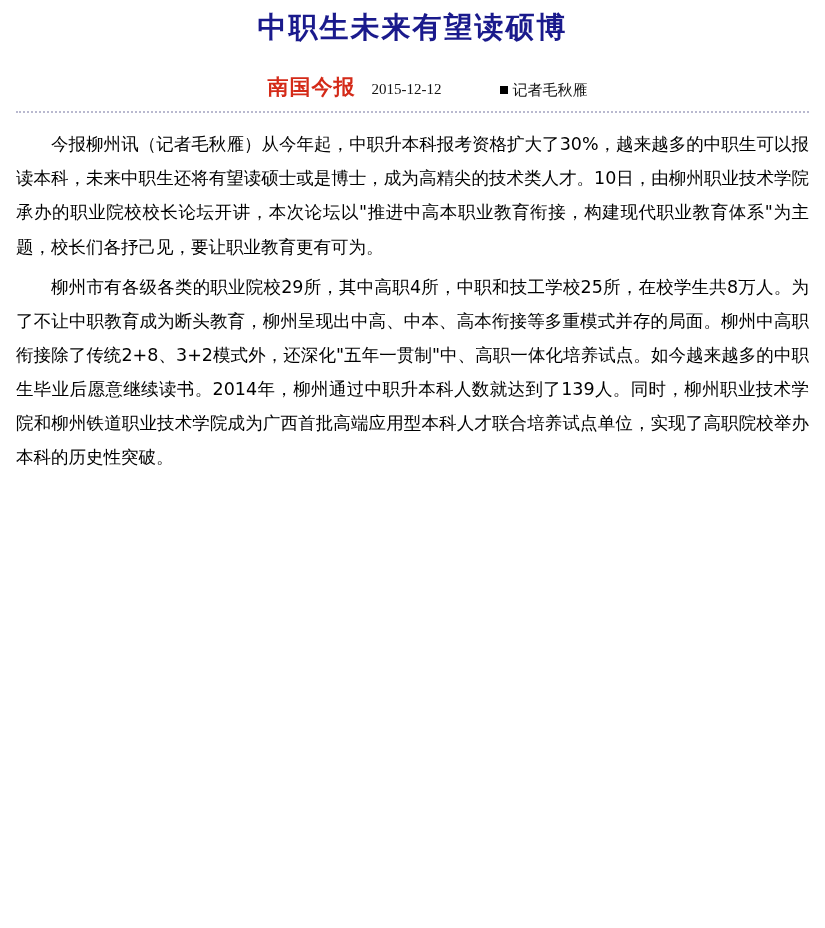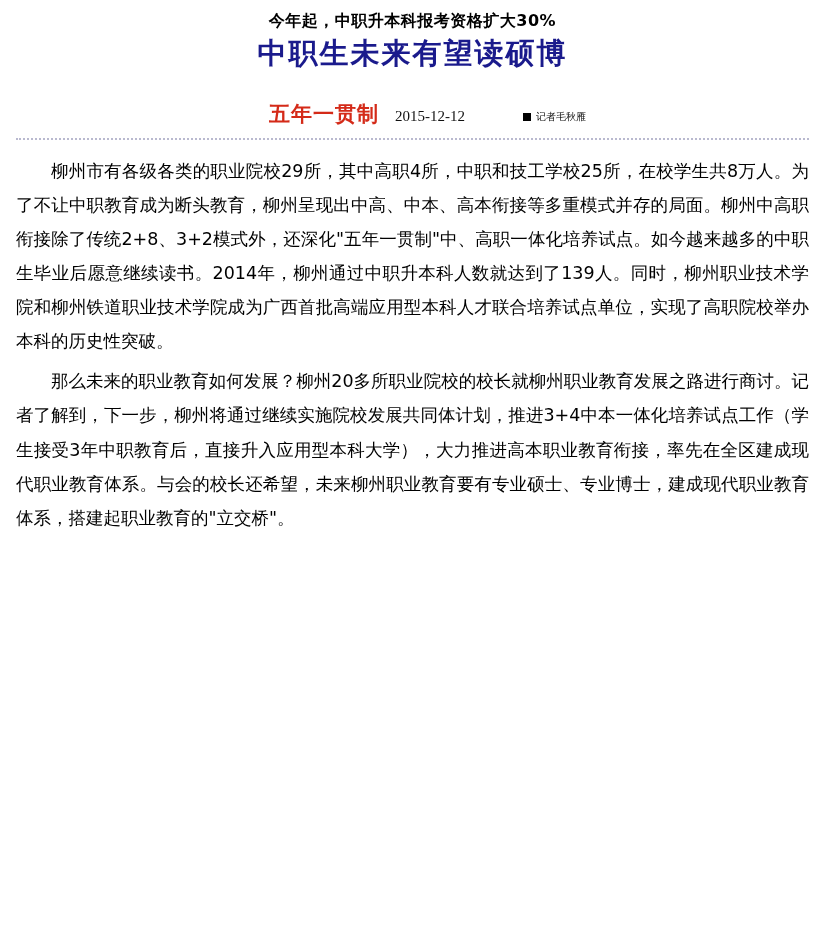--- a/index.html
+++ b/index.html
@@ -54,21 +54,21 @@
     font-family: "DejaVu Serif", serif;
     letter-spacing: 1px;
   }
   .pub-date {
     font-size: 15px;
     color: #111111;
     margin-left: 16px;
     font-family: "Liberation Serif", serif;
   }
   .reporter {
-    font-size: 10px;
+    font-size: 15px;
     color: #111111;
     margin-left: 58px;
     display: flex;
     align-items: center;
   }
   .reporter .sq {
     display: inline-block;
     width: 8px;
     height: 8px;
     background: #000000;
@@ -94,33 +94,32 @@
   }
   .article p:last-child {
     margin-bottom: 0;
   }
 </style>
 </head>
 <body>
 
 <div class="page">
 
-  <div class="shoulder-title">今年起，中职升本科报考资格扩大30%</div>
 
   <h1 class="main-title">中职生未来有望读硕博</h1>
 
   <div class="byline-row">
-    <span class="source-name">五年一贯制</span>
+    <span class="source-name">南国今报</span>
     <span class="pub-date">2015-12-12</span>
     <span class="reporter">
       <span class="sq"></span>
       <span>记者毛秋雁</span>
     </span>
   </div>
 
   <div class="divider"></div>
 
   <div class="article">
+    <p>今报柳州讯（记者毛秋雁）从今年起，中职升本科报考资格扩大了30%，越来越多的中职生可以报读本科，未来中职生还将有望读硕士或是博士，成为高精尖的技术类人才。10日，由柳州职业技术学院承办的职业院校校长论坛开讲，本次论坛以"推进中高本职业教育衔接，构建现代职业教育体系"为主题，校长们各抒己见，要让职业教育更有可为。</p>
     <p>柳州市有各级各类的职业院校29所，其中高职4所，中职和技工学校25所，在校学生共8万人。为了不让中职教育成为断头教育，柳州呈现出中高、中本、高本衔接等多重模式并存的局面。柳州中高职衔接除了传统2+8、3+2模式外，还深化"五年一贯制"中、高职一体化培养试点。如今越来越多的中职生毕业后愿意继续读书。2014年，柳州通过中职升本科人数就达到了139人。同时，柳州职业技术学院和柳州铁道职业技术学院成为广西首批高端应用型本科人才联合培养试点单位，实现了高职院校举办本科的历史性突破。</p>
-    <p>那么未来的职业教育如何发展？柳州20多所职业院校的校长就柳州职业教育发展之路进行商讨。记者了解到，下一步，柳州将通过继续实施院校发展共同体计划，推进3+4中本一体化培养试点工作（学生接受3年中职教育后，直接升入应用型本科大学），大力推进高本职业教育衔接，率先在全区建成现代职业教育体系。与会的校长还希望，未来柳州职业教育要有专业硕士、专业博士，建成现代职业教育体系，搭建起职业教育的"立交桥"。</p>
   </div>
 
 </div>
 
 </body></html>

